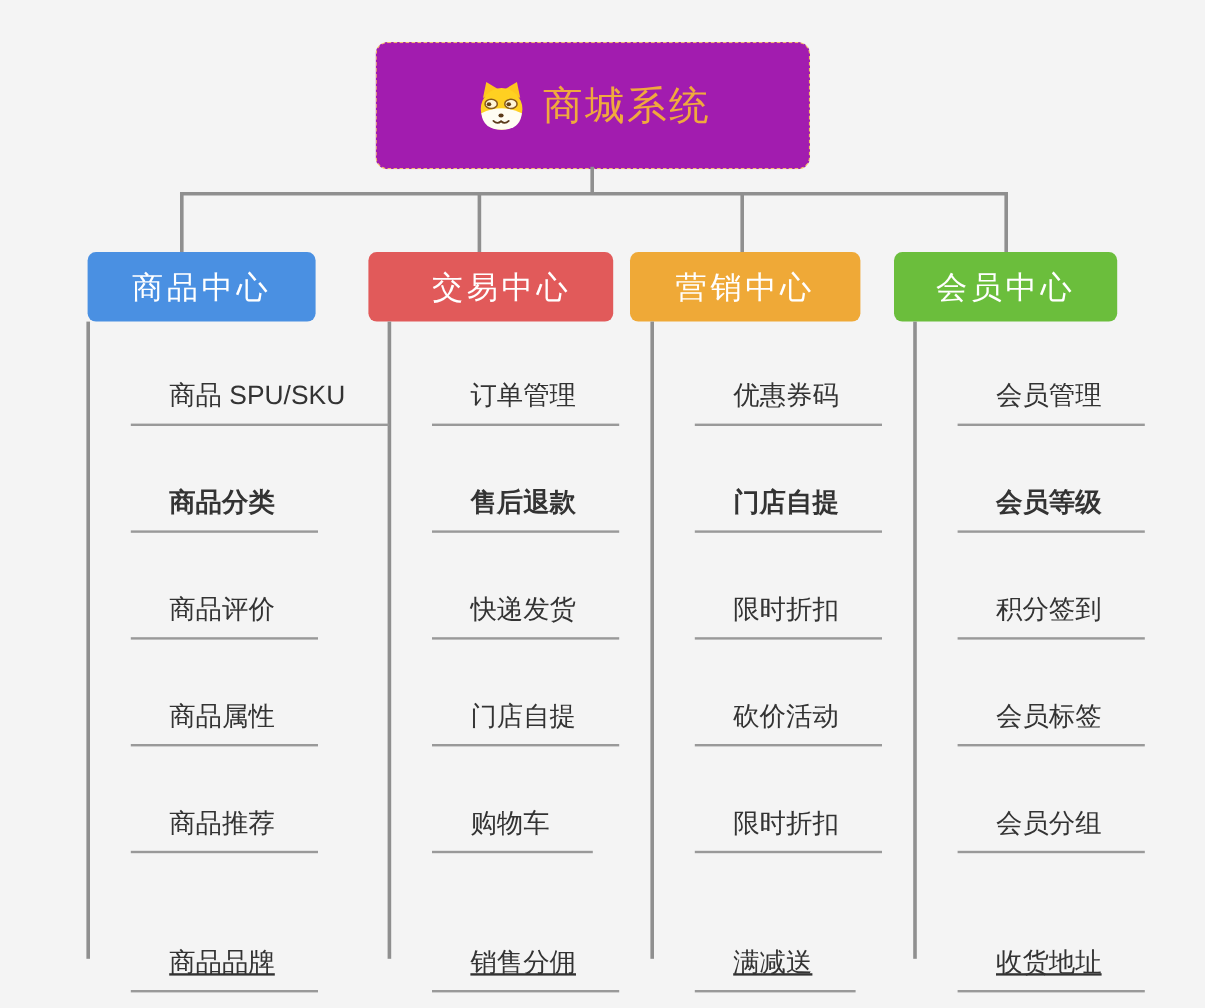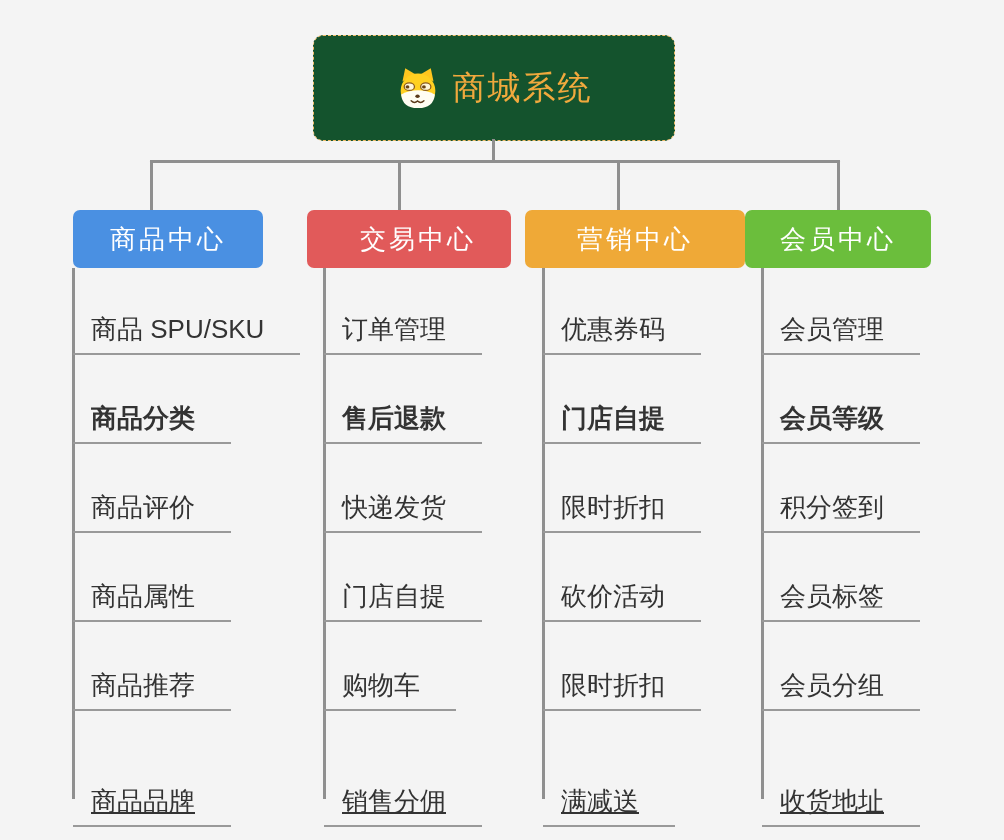--- a/index.html
+++ b/index.html
@@ -12,21 +12,21 @@
     width:1004px;height:840px;
     background:#f4f4f4;
     overflow:hidden;
   }
 
   
   .root-node{
     position:absolute;
     left:313px;top:35px;
     width:362px;height:106px;
-    background:#14532d;
+    background:#a21caf;
     border:1.5px dashed #f2bd6b;
     border-radius:10px;
     box-sizing:border-box;
     display:flex;align-items:center;justify-content:center;
     gap:13px;
     cursor:default;
   }
   .root-title{
     font-size:33px;
     color:#f0a93d;
@@ -52,41 +52,42 @@
     border-radius:7px;
     display:flex;align-items:center;justify-content:center;
     color:#ffffff;
     font-size:26px;
     letter-spacing:3px;
     white-space:nowrap;
     cursor:default;
   }
   .branch-0{left:73px;width:190px;background:#4a90e2;}
   .branch-1{left:307px;width:186px;background:#e15a5a;padding-left:18px;}
-  .branch-2{left:525px;width:220px;background:#efa937;}
+  .branch-2{left:525px;width:192px;background:#efa937;}
   .branch-3{left:745px;width:186px;background:#6bbe3c;}
 
   
   .trunk{position:absolute;top:268px;width:2.5px;height:531px;background:#8f8f8f;}
   .trunk-0{left:72px;}
   .trunk-1{left:323px;}
   .trunk-2{left:542px;}
   .trunk-3{left:761px;}
 
   
   .leaf{
     position:absolute;
     box-sizing:border-box;
-    padding:0 36px 9px 18px;
+    padding:0 36px 9px 32px;
     border-bottom:2px solid #999999;
-    font-size:26px;
+    font-size:22px;
     color:#333333;
     white-space:nowrap;
     line-height:29px;
     cursor:default;
+    margin-left:36px;
   }
   .col-0 .leaf{left:73px;}
   .col-1 .leaf{left:324px;}
   .col-2 .leaf{left:543px;}
   .col-3 .leaf{left:762px;}
   .row-0{top:315px;}
   .row-1{top:404px;font-weight:bold;}
   .row-2{top:493px;}
   .row-3{top:582px;}
   .row-4{top:671px;}

